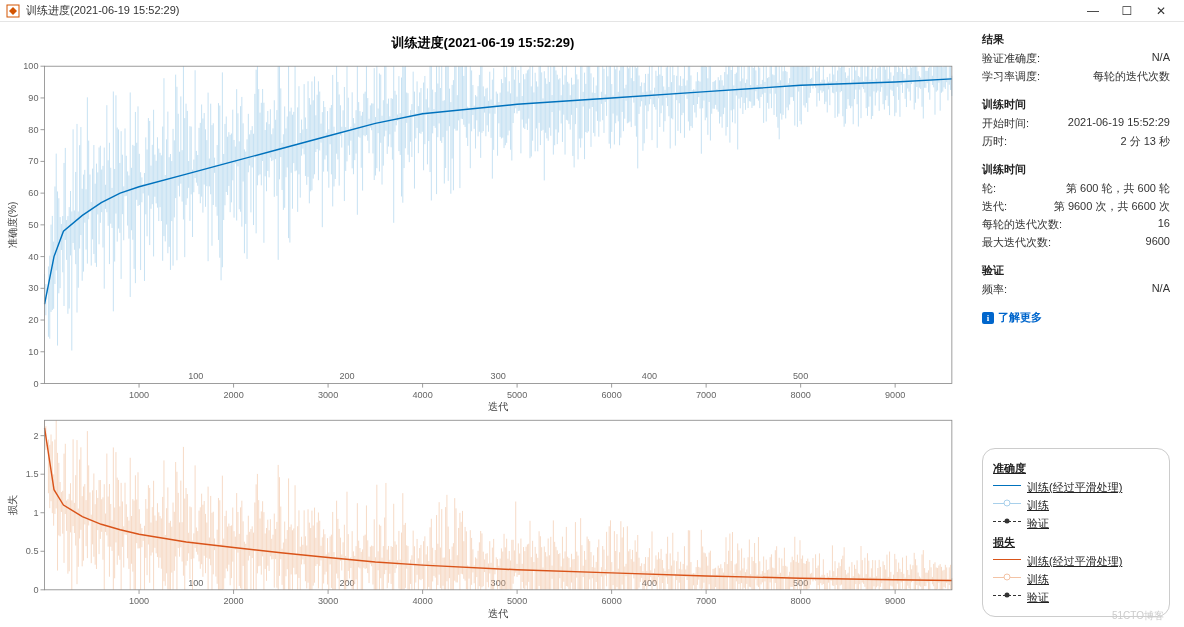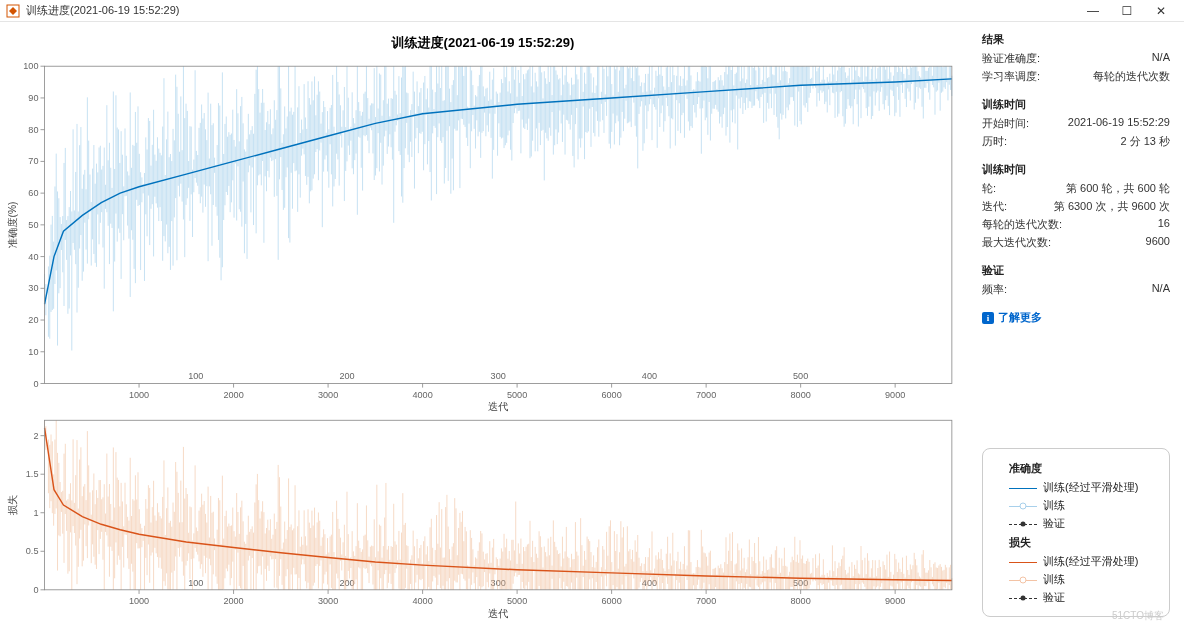--- a/index.html
+++ b/index.html
@@ -16,23 +16,23 @@
   .axis-label { font-size: 10px; fill: #444; }
   .tick-label { font-size: 9px; fill: #666; }
   .side { width: 210px; padding: 10px 14px 10px 8px; font-size: 11px; color: #222; display: flex; flex-direction: column; }
   .side .section { margin-bottom: 10px; }
   .side .sec-title { font-weight: bold; margin-bottom: 4px; }
   .side .row { display: flex; margin-bottom: 3px; }
   .side .row .label { flex: 1; color: #333; }
   .side .row .value { color: #333; }
   .learn-more { color: #0066cc; font-weight: bold; display: inline-flex; align-items: center; cursor: pointer; }
   .learn-more .info-dot { width: 12px; height: 12px; background: #0066cc; color: #fff; border-radius: 2px; display: inline-flex; align-items: center; justify-content: center; font-size: 9px; margin-right: 4px; font-family: serif; }
-  .legend-box { border: 1px solid #ccc; border-radius: 8px; padding: 8px 26px; font-size: 11px; margin-top: auto; }
+  .legend-box { border: 1px solid #ccc; border-radius: 13px; padding: 8px 10px; font-size: 11px; margin-top: auto; text-decoration: underline; }
   .legend-box .lg-title { font-weight: bold; margin-bottom: 4px; margin-top: 4px; }
-  .legend-box .lg-row { display: flex; align-items: center; margin: 3px 0; }
+  .legend-box .lg-row { display: flex; align-items: flex-start; margin: 3px 0; }
   .legend-box .swatch { width: 28px; height: 10px; margin-right: 6px; position: relative; }
   .line-blue-dark::before { content:""; position:absolute; left:0; right:0; top:50%; border-top: 1.5px solid #0072bd; }
   .line-blue-light::before { content:""; position:absolute; left:0; right:0; top:50%; border-top: 1.5px solid #a8d0eb; }
   .line-blue-light::after { content:""; position:absolute; left:50%; top:50%; width:5px; height:5px; border:1px solid #a8d0eb; border-radius:50%; transform:translate(-50%,-50%); background:#fff; }
   .line-dash-dark::before { content:""; position:absolute; left:0; right:0; top:50%; border-top: 1.5px dashed #333; }
   .line-dash-dark::after { content:""; position:absolute; left:50%; top:50%; width:5px; height:5px; background:#333; border-radius:50%; transform:translate(-50%,-50%); }
   .line-orange-dark::before { content:""; position:absolute; left:0; right:0; top:50%; border-top: 1.5px solid #d95319; }
   .line-orange-light::before { content:""; position:absolute; left:0; right:0; top:50%; border-top: 1.5px solid #f3c3a5; }
   .line-orange-light::after { content:""; position:absolute; left:50%; top:50%; width:5px; height:5px; border:1px solid #f3c3a5; border-radius:50%; transform:translate(-50%,-50%); background:#fff; }
   .watermark { position: absolute; right: 20px; bottom: 4px; font-size: 10px; color: #ccc; }
@@ -1580,21 +1580,21 @@
         </div>
     </div>
     <div class="section">
       <div class="sec-title">训练时间</div>
       <div class="row">
           <span class="label">轮:</span>
           <span class="value">第 600 轮，共 600 轮</span>
         </div>
       <div class="row">
           <span class="label">迭代:</span>
-          <span class="value">第 6300 次，共 9600 次</span>
+          <span class="value">第 9600 次，共 6600 次</span>
         </div>
       <div class="row">
           <span class="label">每轮的迭代次数:</span>
           <span class="value">16</span>
         </div>
       <div class="row">
           <span class="label">最大迭代次数:</span>
           <span class="value">9600</span>
         </div>
     </div>

